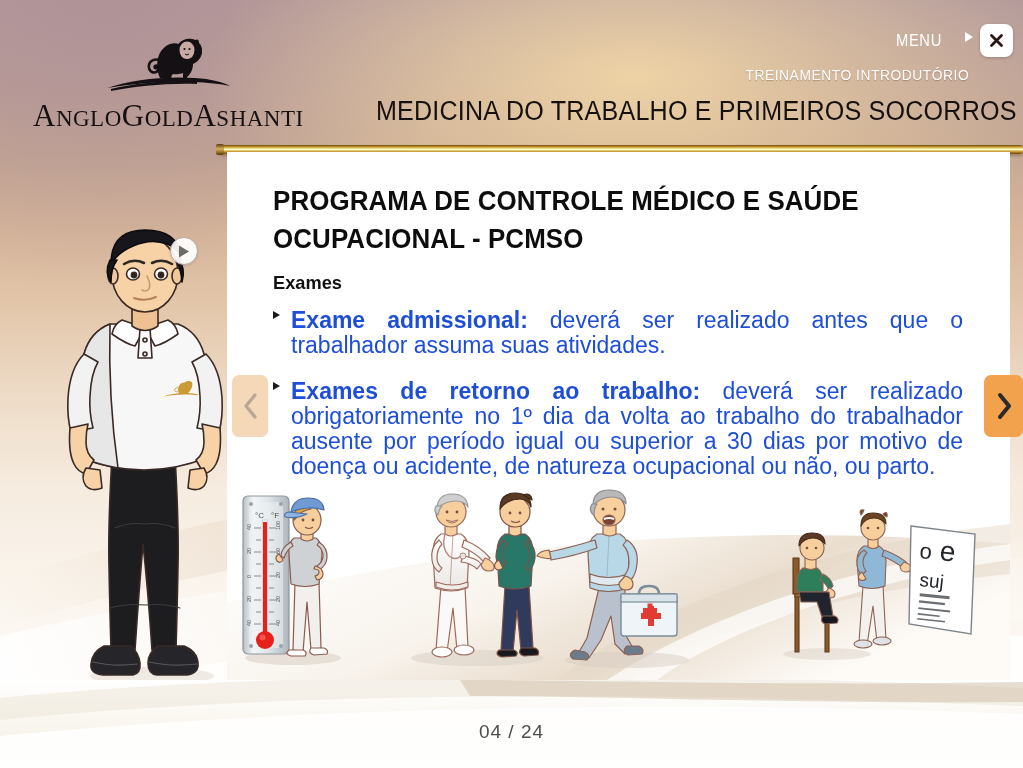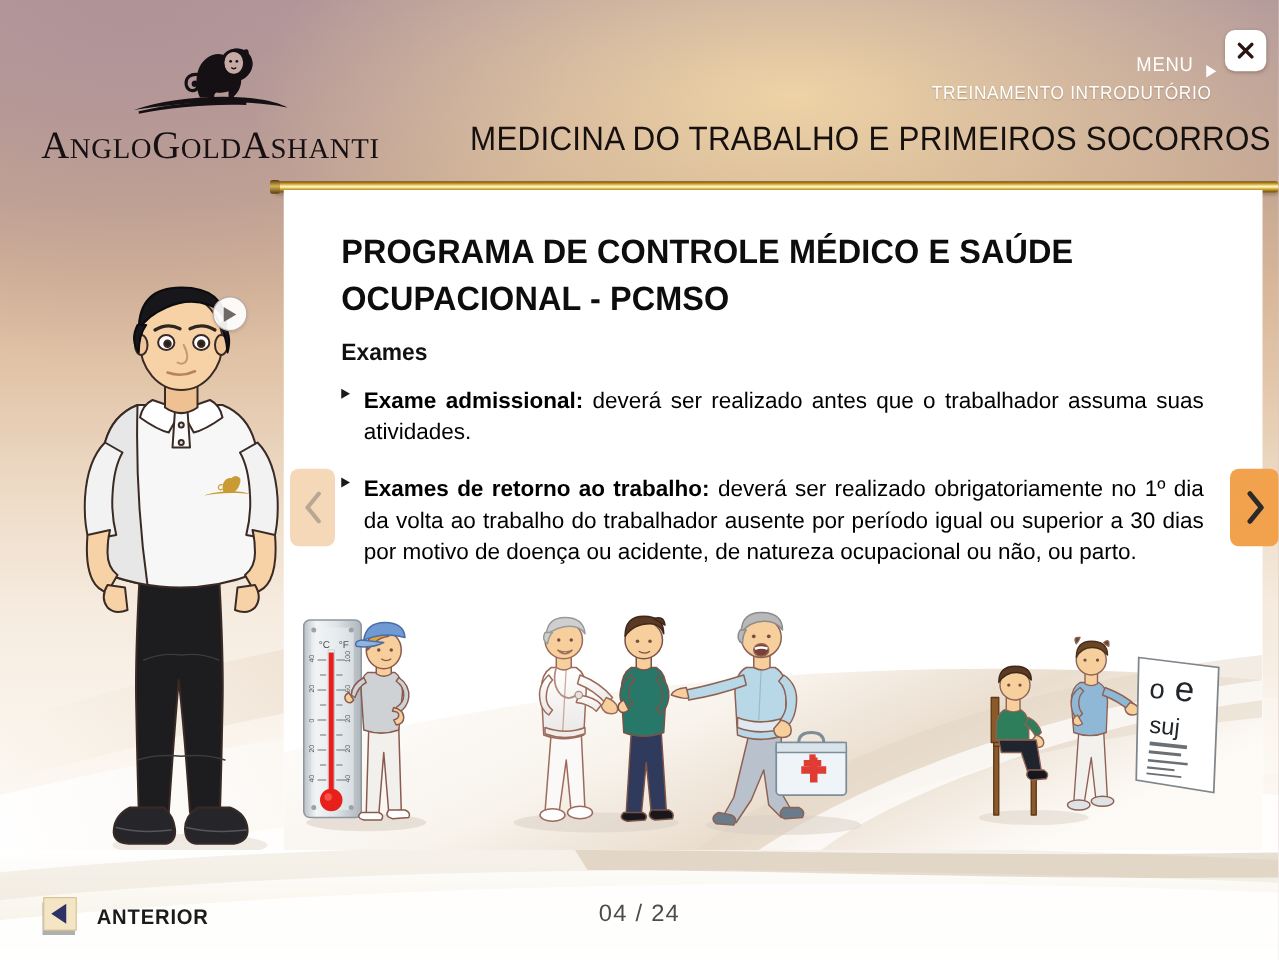--- a/index.html
+++ b/index.html
@@ -53,21 +53,21 @@
     letter-spacing:.2px; white-space:nowrap;
     transform:scaleX(.93); transform-origin:left center;
   }
   #program-label {
     position:absolute; right:54px; top:66px;
     font-size:15px; color:#ffffff; letter-spacing:.6px;
     transform:scaleX(.92); transform-origin:right center;
     text-shadow:0 1px 1px rgba(90,60,50,.35);
     white-space:nowrap;
   }
-  #menu-group { position:absolute; right:50px; top:44px; display:flex; align-items:flex-end; gap:8px; }
+  #menu-group { position:absolute; right:50px; top:32px; display:flex; align-items:flex-start; gap:21px; }
   #menu-label { font-size:16px; color:#ffffff; letter-spacing:.7px; transform:scaleX(.92); }
   #menu-caret { width:0;height:0; border-left:8px solid #fff; border-top:5px solid transparent; border-bottom:5px solid transparent; }
   #close-btn {
     position:absolute; right:10px; top:24px;
     width:33px; height:33px; border-radius:8px; background:#fff;
     display:flex; align-items:center; justify-content:center;
     box-shadow:0 1px 3px rgba(60,40,35,.3);
     cursor:pointer;
   }
   #close-btn svg { display:block; }
@@ -102,21 +102,21 @@
   #panel-subtitle {
     position:absolute; left:46px; top:120px;
     font-family:"Liberation Sans Narrow","Liberation Sans",sans-serif;
     font-size:19px; font-weight:700; color:#121111;
     transform:scaleX(.96); transform-origin:left top;
   }
 
   .bullet-row {
     position:absolute; left:46px; width:690px;
     font-family:"Liberation Sans Narrow","Liberation Sans",sans-serif;
-    font-size:18px; color:#000000; line-height:25px;
+    font-size:23px; color:#1d4ed8; line-height:25px;
     text-align:justify;
   }
   .bullet-row .marker {
     position:absolute; left:0; top:3px;
     width:0;height:0;
     border-left:7px solid #1a1a1a;
     border-top:4.5px solid transparent;
     border-bottom:4.5px solid transparent;
   }
   .bullet-row .btext { display:block; margin-left:18px; }
@@ -618,25 +618,17 @@
 
   <div id="bottom-bar">
     <div id="bottom-bg"></div>
     <svg style="position:absolute;left:0;top:0;width:1023px;height:88px" viewBox="0 0 1023 88" preserveAspectRatio="none">
       <path d="M0,18 C230,-4 560,-14 1023,8 L1023,26 C560,8 240,16 0,40 Z" fill="#ece3d6" opacity=".5"></path>
       <path d="M460,0 C600,0 800,6 1023,2 L1023,22 C800,24 620,16 470,16 Z" fill="#cbb79e" opacity=".45"></path>
       <path d="M0,56 C260,30 640,18 1023,34 L1023,88 L0,88 Z" fill="#ffffff" opacity=".85"></path>
     </svg>
   </div>
 
-  <div id="prev-btn">
-    <svg width="34" height="36" viewBox="0 0 34 36">
-      <path d="M6,2 L32,2 L32,28 L6,28 Z" fill="#1c1c1c" opacity=".35" transform="translate(-2,4)"></path>
-      <path d="M5,2 L31,2 L31,28 L5,28 Z" fill="#f4e6c4" stroke="#d9c59c" stroke-width="1"></path>
-      <path d="M23,7 L11,15 L23,23 Z" fill="#2c3263"></path>
-    </svg>
-    <span class="navlabel">ANTERIOR</span>
-  </div>
 
 
   <div id="page-counter">04 / 24</div>
 
 </div>
 
 </body></html>

